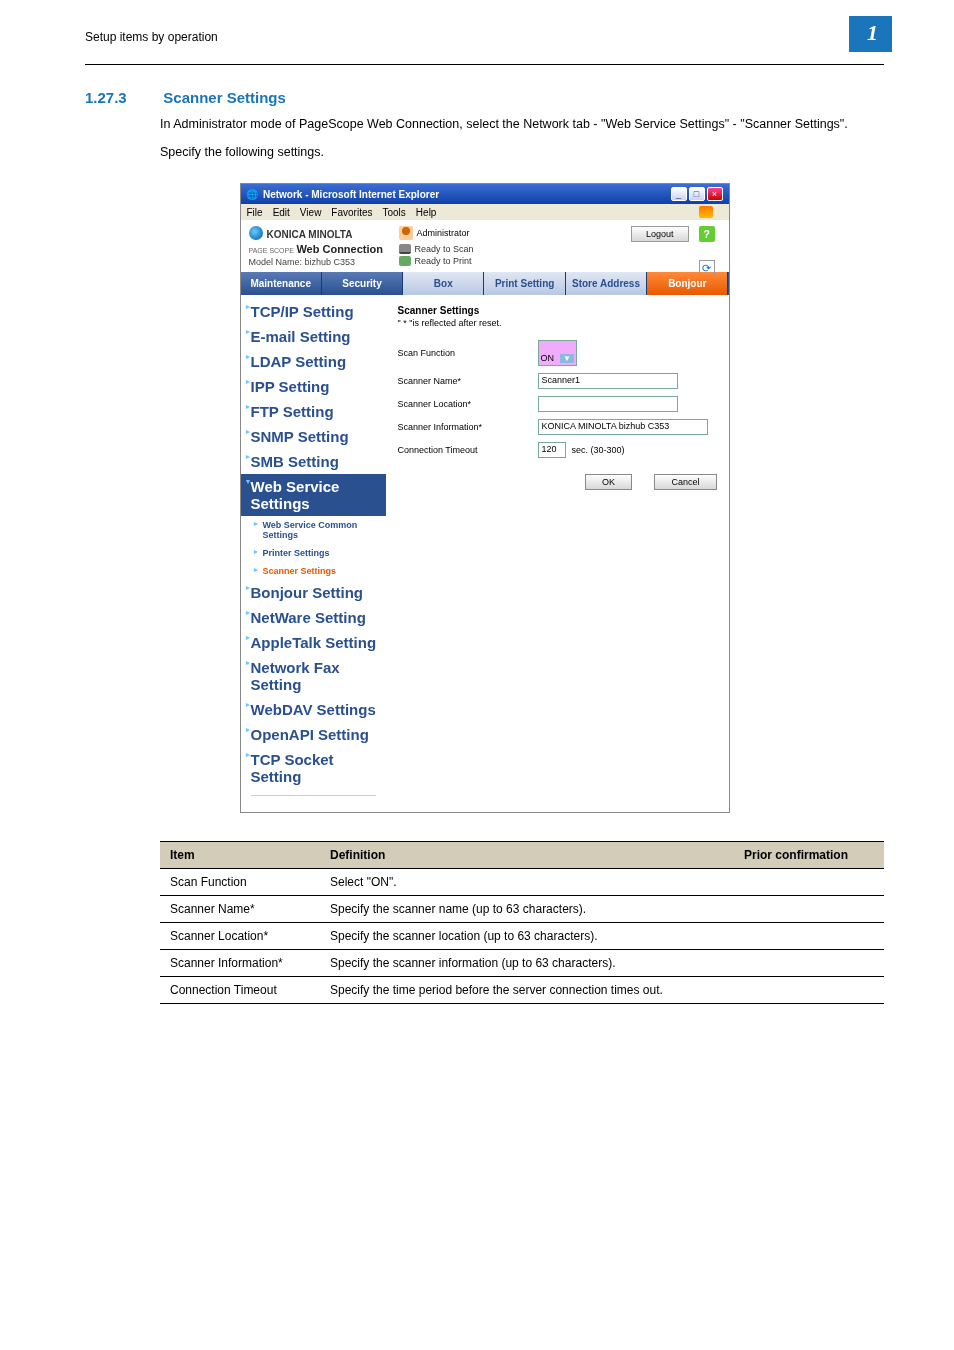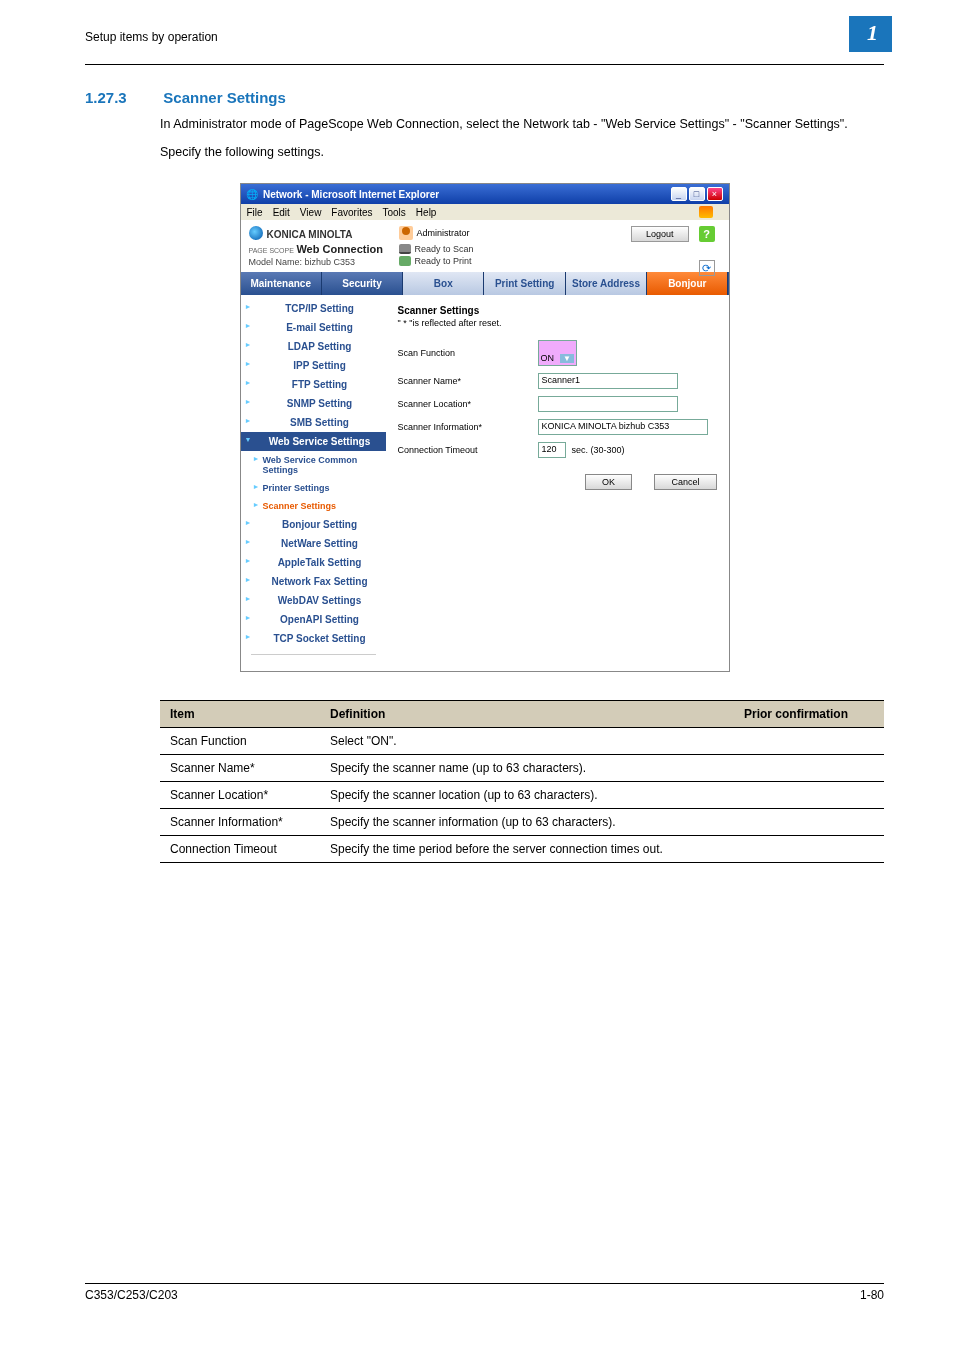--- a/index.html
+++ b/index.html
@@ -114,25 +114,24 @@
     }
     .tab.active { background: linear-gradient(#ff8a3a,#e85a00); }
     .tab.light { background: linear-gradient(#e0e7f4,#b8c8e2); color:#2a5090; }
     .content-area { display:flex; }
     .sidebar {
       width: 145px;
       background:#fff;
       padding:4px 0 10px 0;
     }
     .side-item {
-      font-size:10px; color:#2a5090; font-weight:bold;
-      padding:4px 6px 4px 19px;
+      font-size:15px; color:#2a5090; font-weight:bold;
+      padding:4px 6px 4px 10px;
       position:relative;
       cursor:default;
-      text-align:center;
     }
     .side-item::before{
       content:"►"; position:absolute; left:4px; font-size:7px; color:#6cf;
     }
     .side-item.open::before{ content:"▼"; }
     .side-item.open { background:#2a5090; color:#fff; }
     .side-sub {
       font-size:9px; color:#2a5090; font-weight:bold;
       padding:4px 6px 4px 22px; position:relative;
     }

